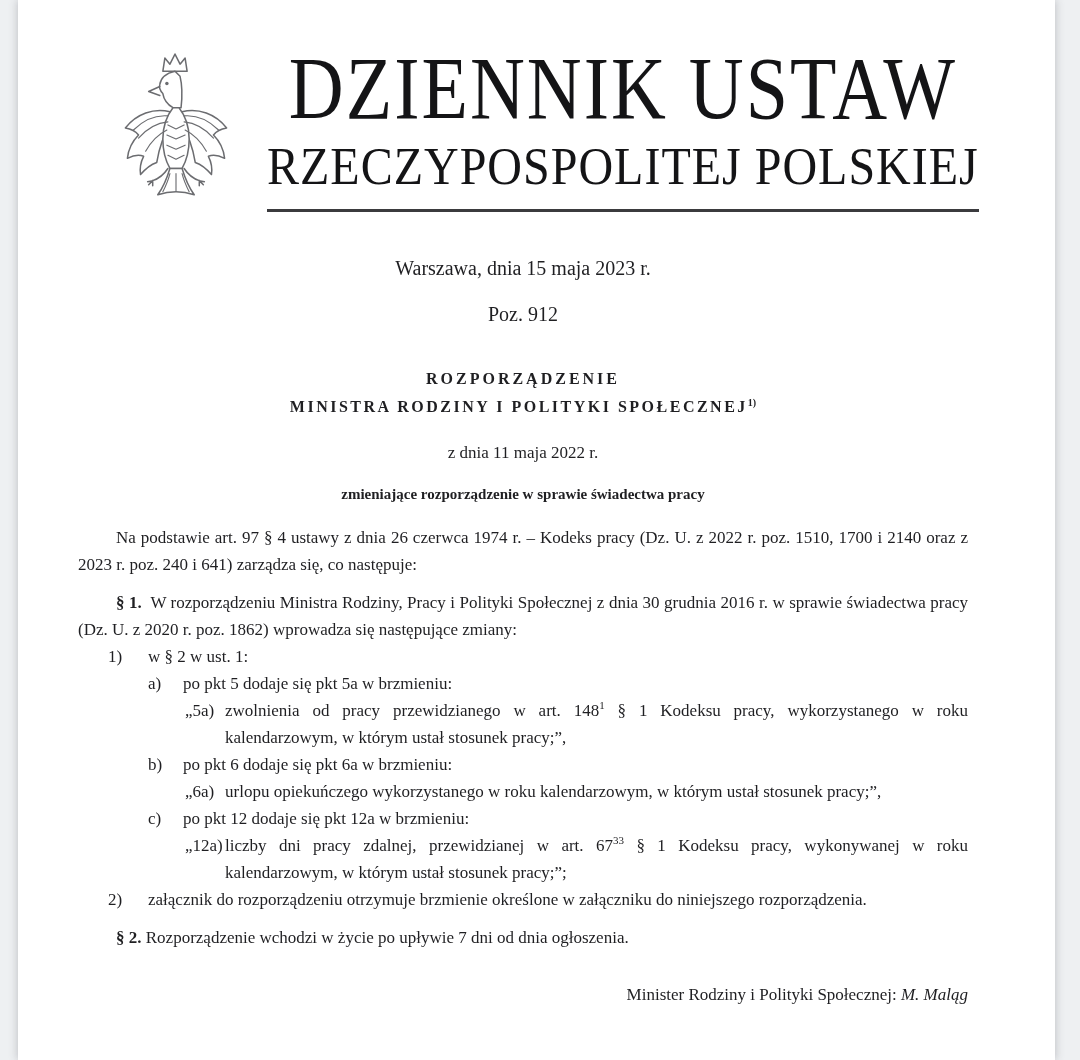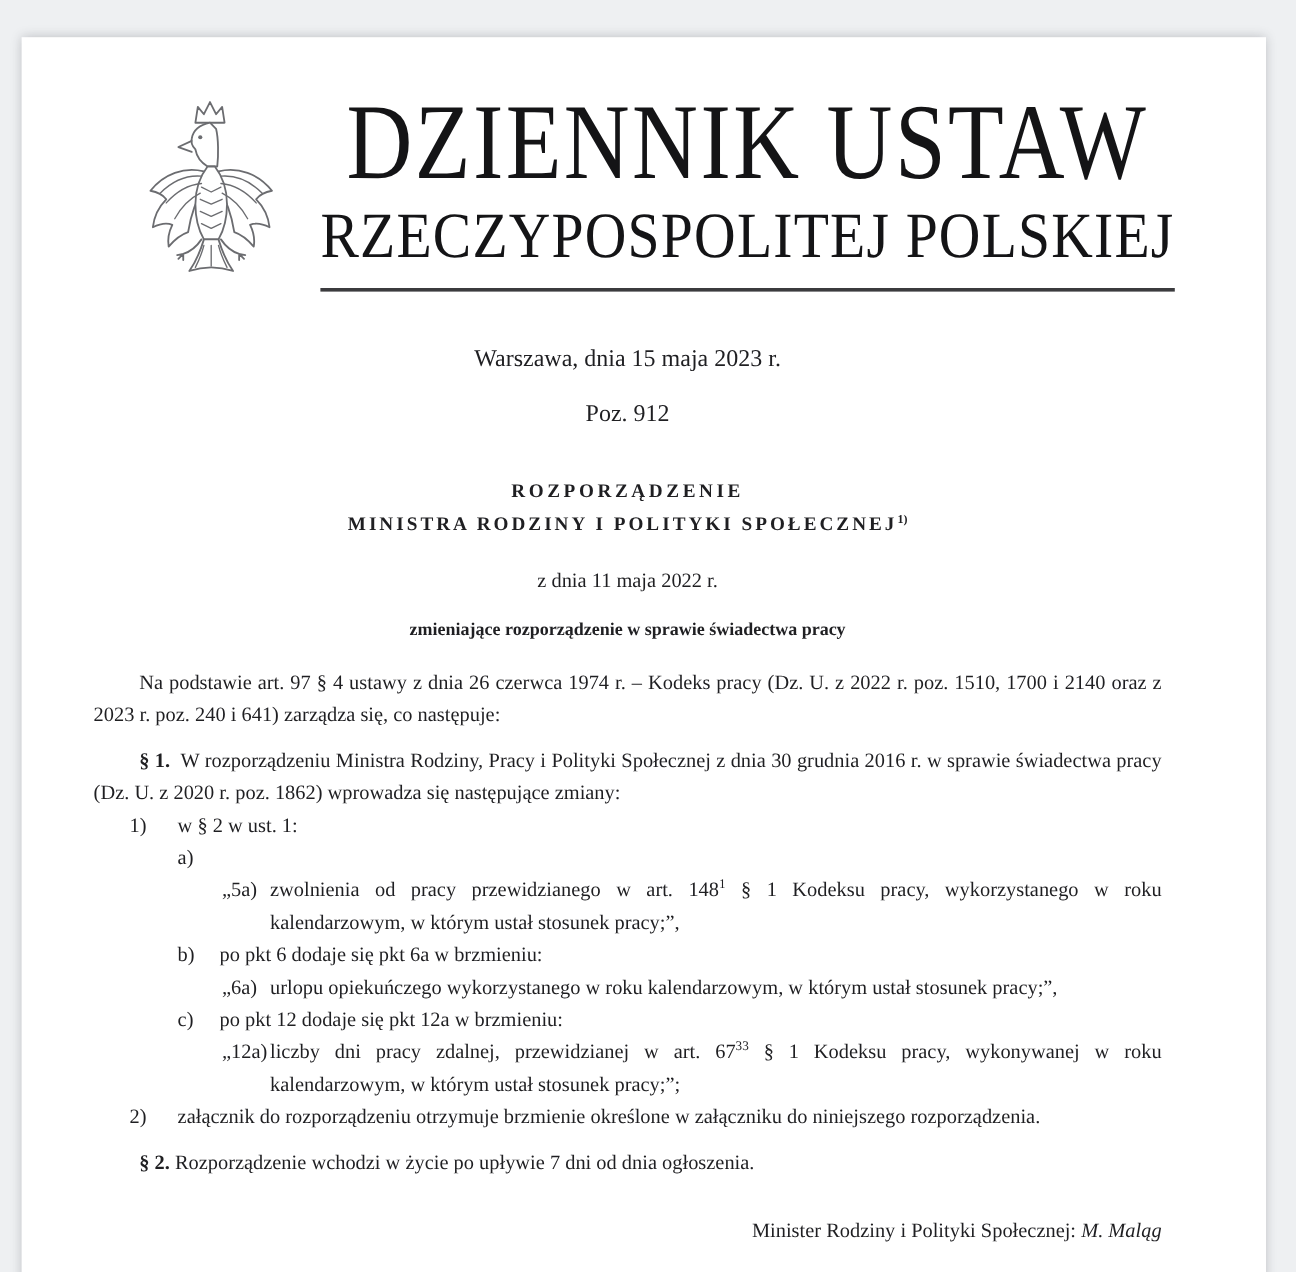--- a/index.html
+++ b/index.html
@@ -3,21 +3,21 @@
 <meta charset="utf-8">
 <style>
   html, body { margin: 0; padding: 0; }
   body {
     width: 1080px; height: 1060px;
     background: #eef0f2;
     font-family: "Liberation Serif", "DejaVu Serif", serif;
     color: #1f1f22;
     overflow: hidden;
   }
-  .viewport { position: relative; width: 1080px; height: 840px; margin-top: 31px; }
+  .viewport { position: relative; width: 1080px; height: 840px; }
   .paper {
     position: absolute; left: 18px; top: 0;
     width: 1037px; height: 1060px;
     background: #ffffff;
     box-shadow: 0 0 9px rgba(50,50,60,.28);
   }
   .content { padding: 0 87px 0 60px; }
 
   
   .masthead { display: flex; align-items: flex-start; margin-top: 50px; }
@@ -128,20 +128,21 @@
 
         <div>
 
           <div class="row l1">
             <span class="marker">1)</span>
             <span class="rowtext">w § 2 w ust. 1:</span>
           </div>
 
           <div class="row l2">
             <span class="marker">a)</span>
+            <span class="rowtext">po pkt 5 dodaje się pkt 5a w brzmieniu:</span>
           </div>
           <div class="row l3">
             <span class="marker">„5a)</span>
             <span class="rowtext"><span>zwolnienia od pracy przewidzianego w art. 148</span><sup>1</sup><span> § 1 Kodeksu pracy, wykorzystanego w roku kalendarzowym, w którym ustał stosunek pracy;”,</span></span>
           </div>
 
           <div class="row l2">
             <span class="marker">b)</span>
             <span class="rowtext">po pkt 6 dodaje się pkt 6a w brzmieniu:</span>
           </div>

